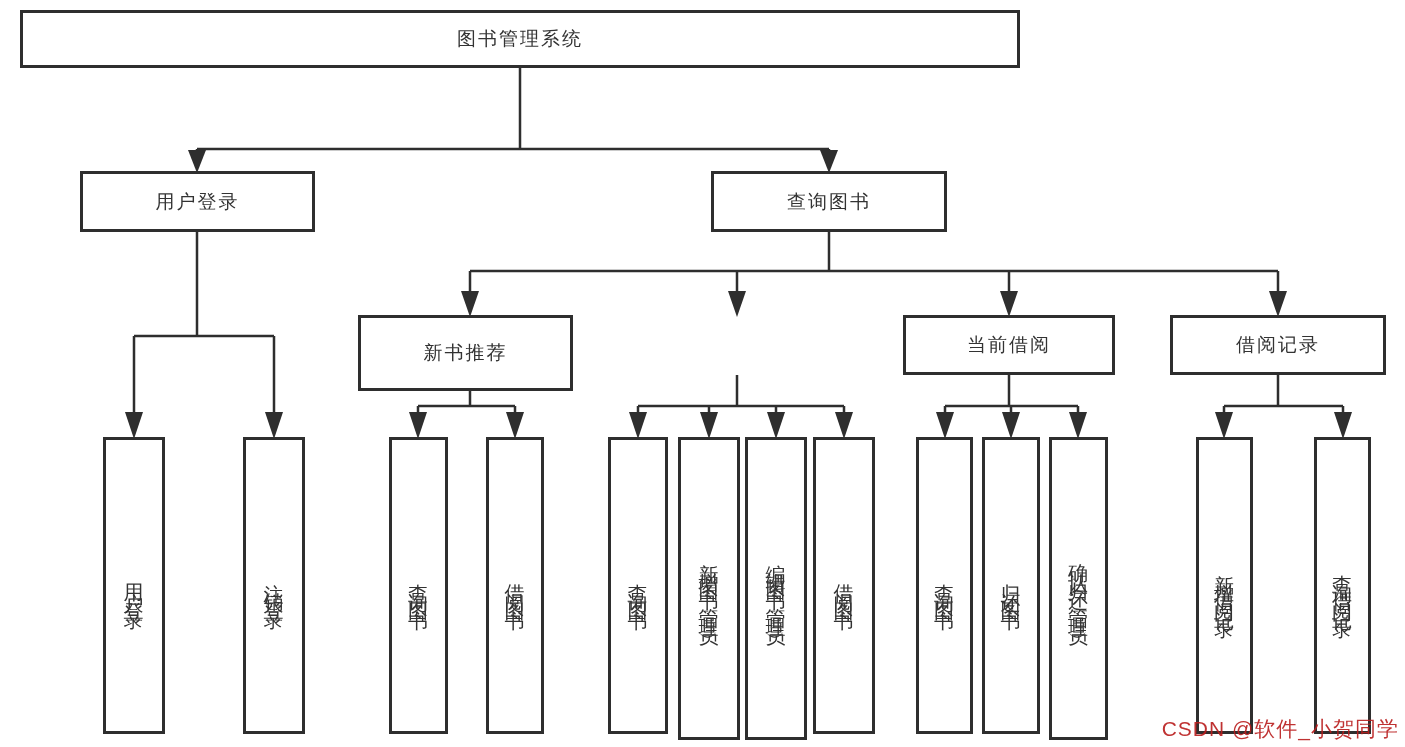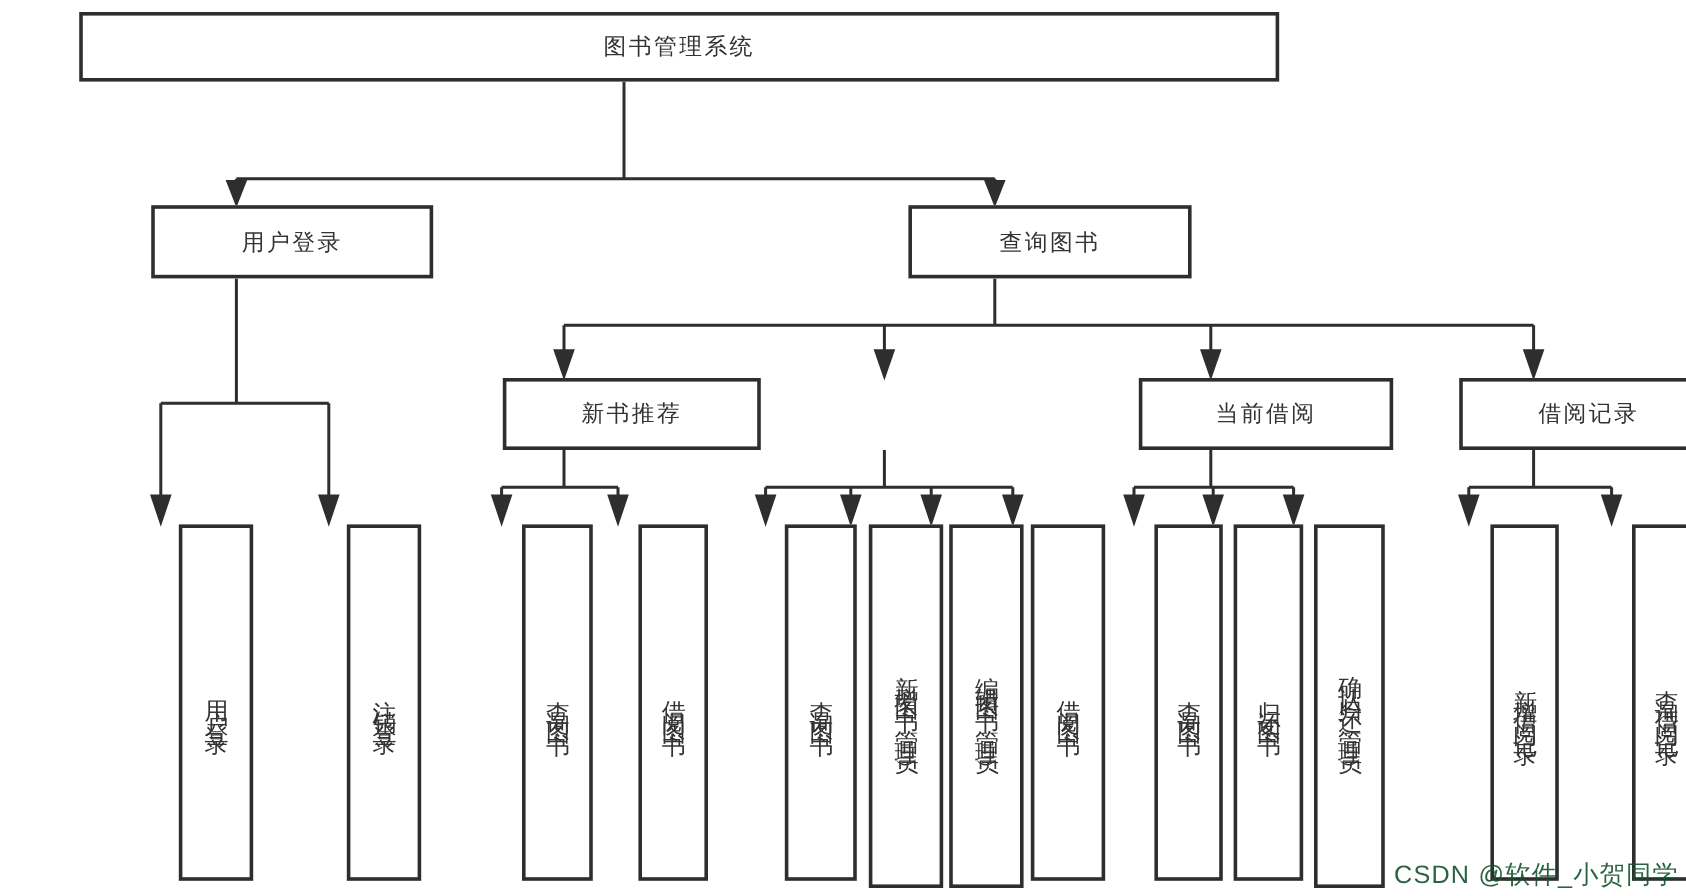--- a/index.html
+++ b/index.html
@@ -3,30 +3,30 @@
 <meta charset="utf-8">
 <style>
   html,body{margin:0;padding:0;background:#ffffff;}
   .stage{
     position:relative;width:1405px;height:747px;background:#ffffff;
     font-family:"Liberation Sans",sans-serif;color:#333333;overflow:hidden;
   }
   .stage svg{position:absolute;left:0;top:0;z-index:1;}
   .node{
     position:absolute;box-sizing:border-box;border:3px solid #2e2e2e;background:#ffffff;
-    display:flex;align-items:center;justify-content:center;z-index:2;margin-left:46px;
+    display:flex;align-items:center;justify-content:center;z-index:2;
   }
   .node.hbox span{font-size:19px;letter-spacing:2px;white-space:nowrap;}
   .node.vbox span{
     writing-mode:vertical-rl;text-orientation:mixed;
     font-size:20px;letter-spacing:9px;line-height:1;white-space:nowrap;
   }
   .watermark{
     position:absolute;right:6px;bottom:4px;z-index:3;
-    font-size:21px;color:#14532d;letter-spacing:1px;white-space:nowrap;opacity:.9;
+    font-size:21px;color:#b91c1c;letter-spacing:1px;white-space:nowrap;opacity:.9;
   }
 </style>
 </head>
 <body>
 
 <div class="stage">
 
   <svg width="1405" height="747" viewBox="0 0 1405 747">
     <path d="M520 68 V149 M197 149 H829 M197 149 V155 M829 149 V155
              M197 232 V336 M134 336 H274 M134 336 V415 M274 336 V415
@@ -62,21 +62,21 @@
     <span>图书管理系统</span>
   </div>
 
   <div class="node hbox" style="left:80px;top:171px;width:235px;height:61px">
     <span>用户登录</span>
   </div>
   <div class="node hbox" style="left:711px;top:171px;width:236px;height:61px">
     <span>查询图书</span>
   </div>
 
-  <div class="node hbox" style="left:373px;top:315px;width:215px;height:60px">
+  <div class="node hbox" style="left:358px;top:315px;width:215px;height:76px">
     <span>新书推荐</span>
   </div>
   <div class="node hbox" style="left:1170px;top:315px;width:216px;height:60px">
     <span>借阅记录</span>
   </div>
   <div class="node hbox" style="left:903px;top:315px;width:212px;height:60px">
     <span>当前借阅</span>
   </div>
 
   <div class="node vbox" style="left:103px;top:437px;width:62px;height:297px">

